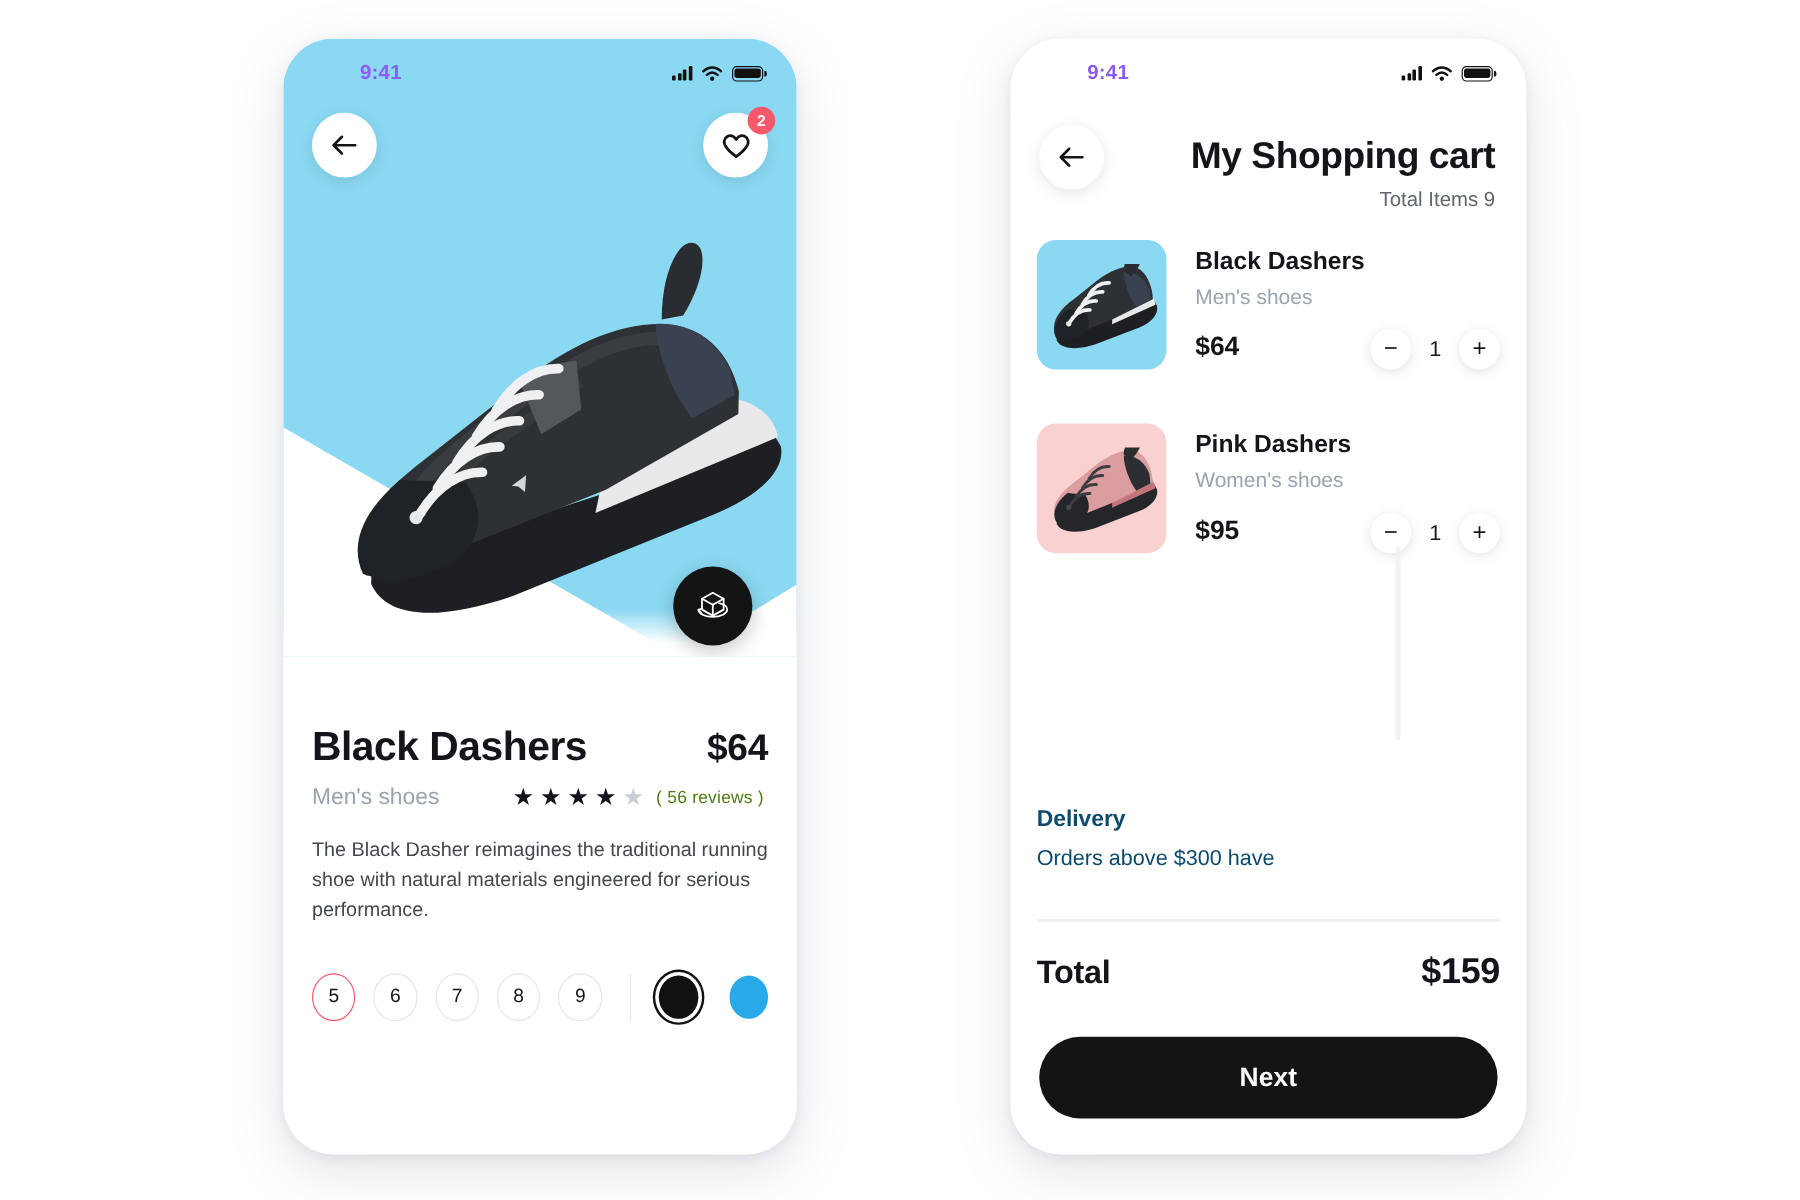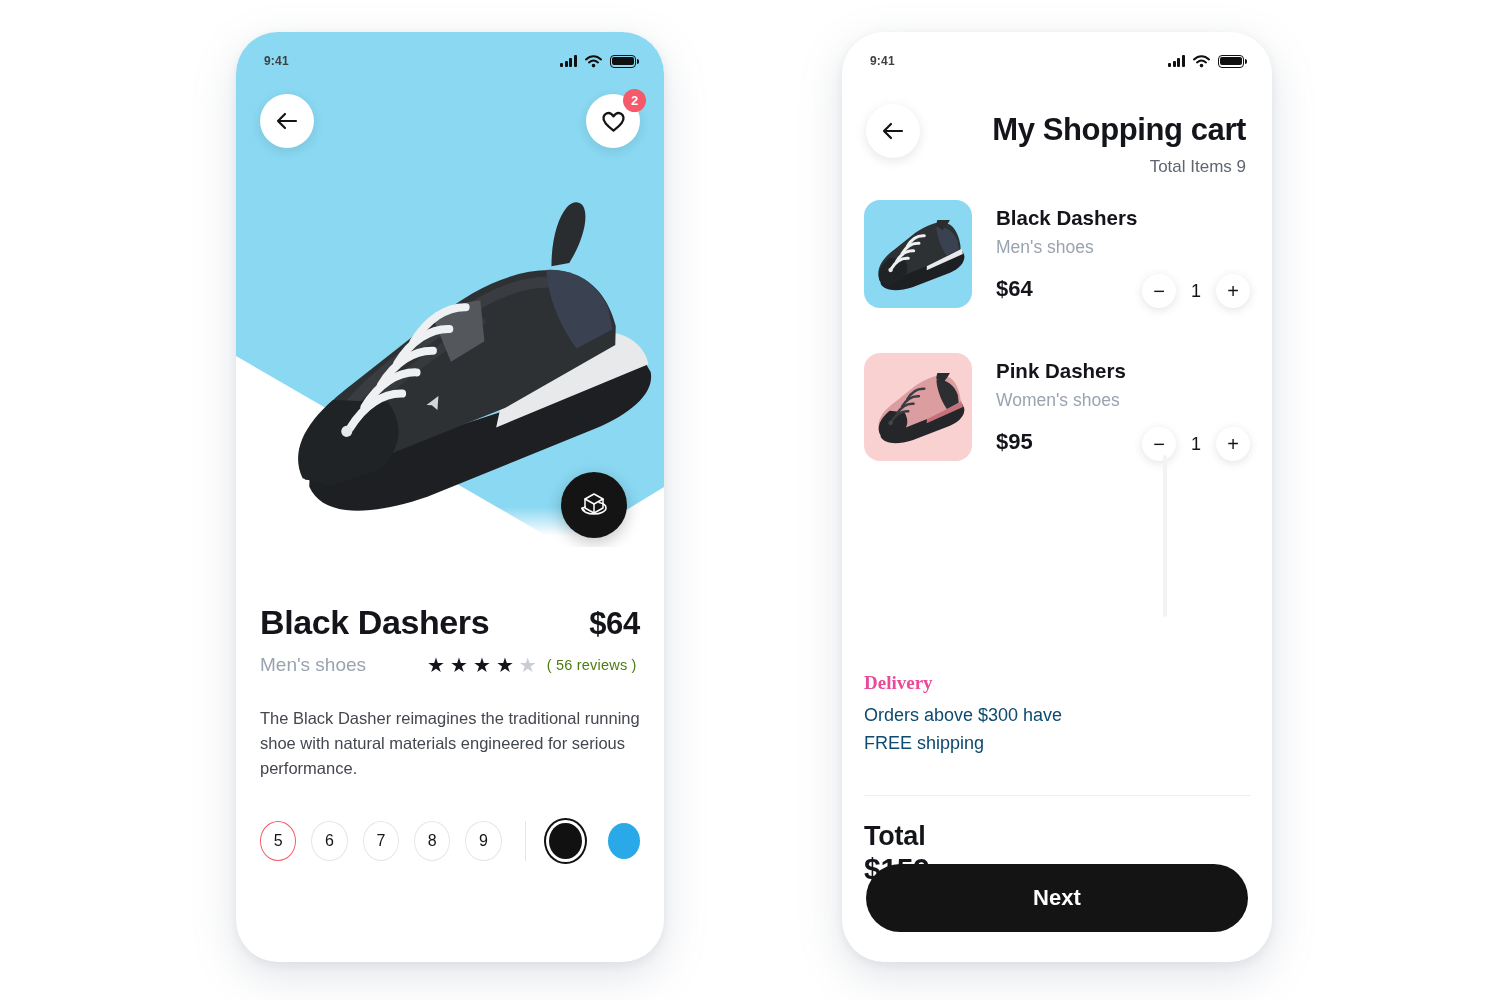--- a/index.html
+++ b/index.html
@@ -21,21 +21,21 @@
   }
   #phone-left  { left: 236px; top: 32px; width: 428px; height: 930px; }
   #phone-right { left: 842px; top: 32px; width: 430px; height: 930px; }
 
   
   .statusbar {
     position: absolute; top: 0; left: 0; right: 0; height: 58px;
     display: flex; align-items: center; justify-content: space-between;
     padding: 0 28px; z-index: 6;
   }
-  .sb-time { font-size: 12px; font-weight: 700; color: #404040; letter-spacing: .2px; }
+  .sb-time { font-size: 17px; font-weight: 700; color: #8b5cf6; letter-spacing: .2px; margin-left: 36px; }
   .sb-icons { display: flex; align-items: center; gap: 8px; }
   .sig { display: flex; align-items: flex-end; gap: 1.6px; height: 12px; }
   .sig i { display:block; width: 3px; background: #111; border-radius: 1px; }
   .sig i:nth-child(1){ height: 4px; }
   .sig i:nth-child(2){ height: 6.5px; }
   .sig i:nth-child(3){ height: 9px; }
   .sig i:nth-child(4){ height: 12px; }
   .wifi svg { display:block; }
   .batt {
     width: 26px; height: 13px; border: 1.6px solid #111; border-radius: 4px;
@@ -96,21 +96,21 @@
   .p-title { font-size: 34px; font-weight: 700; color: #14151a; letter-spacing: -.4px; }
   .p-price { font-size: 31px; font-weight: 700; color: #14151a; letter-spacing: -.3px; }
   .sub-row { display:flex; align-items: center; margin-top: 12px; }
   .p-cat { font-size: 19px; color: #9aa3b0; }
   .rating { display:flex; align-items:center; gap: 10px; margin-left: 61px; }
   .stars { display: flex; gap: 5px; }
   .star { font-size: 20px; line-height: 1; color: #14151a; }
   .star.off { color: #c9cdd4; }
   .reviews { font-size: 14.5px; color: #4d7c0f; letter-spacing: .2px; }
   .p-desc {
-    margin-top: 30px; font-size: 16.5px; line-height: 1.52; color: #43484f;
+    margin-top: 20px; font-size: 16.5px; line-height: 1.52; color: #43484f;
     max-width: 385px;
   }
 
   .options { display: flex; align-items: center; margin-top: 40px; gap: 15px; }
   .size {
     width: 40px; height: 40px; border-radius: 50%;
     border: 1.6px solid #e3e6ea; background: #fff;
     display:flex; align-items:center; justify-content:center;
     font-size: 16px; color: #14151a; cursor: pointer;
   }
@@ -157,24 +157,24 @@
     font-family: "Liberation Sans", sans-serif;
   }
   .qty { width: 34px; text-align: center; font-size: 18px; color: #14151a; }
 
   .scroll-track {
     position: absolute; left: 1163px; top: 455px; width: 4px; height: 162px;
     background: #f2f3f5; border-radius: 2px;
   }
 
   .delivery { position: absolute; left: 22px; right: 22px; top: 640px; }
-  .d-title { font-size: 19px; font-weight: 700; color: #ec4899; font-family: Liberation Serif, serif; }
+  .d-title { font-size: 19px; font-weight: 700; color: #0c4a6e; }
   .d-line { font-size: 18px; color: #0c4a6e; line-height: 1.46; margin-top: 8px; }
   .hr { height: 1.4px; background: #ebedf0; margin-top: 38px; }
-  .total-row { display: flex; align-items: baseline; justify-content: space-between; margin-top: 25px; flex-direction: column; }
+  .total-row { display: flex; align-items: baseline; justify-content: space-between; margin-top: 25px; }
   .t-label { font-size: 27px; font-weight: 700; color: #14151a; letter-spacing: -.2px; }
   .t-value { font-size: 30px; font-weight: 700; color: #14151a; letter-spacing: -.3px; }
 </style>
 </head>
 <body>
 
 <div class="stage" style="--cyan:#8ad8f2; --cyan-strong:#29a9e8; --coral:#f6596a; --pink:#fad1d1;">
 
   <div class="phone" id="phone-left">
 
@@ -403,21 +403,20 @@
           </div>
         </div>
       </div>
     </div>
 
     <div class="scroll-track" style="left:321px;top:423px;"></div>
 
     <div class="delivery">
       <div class="d-title">Delivery</div>
       <div class="d-line">Orders above $300 have</div>
-      <div class="d-line" style="margin-top:2px">FREE shipping</div>
       <div class="hr"></div>
       <div class="total-row">
         <span class="t-label">Total</span>
         <span class="t-value">$159</span>
       </div>
     </div>
 
     <button class="cta">Next</button>
   </div>
 </div>

